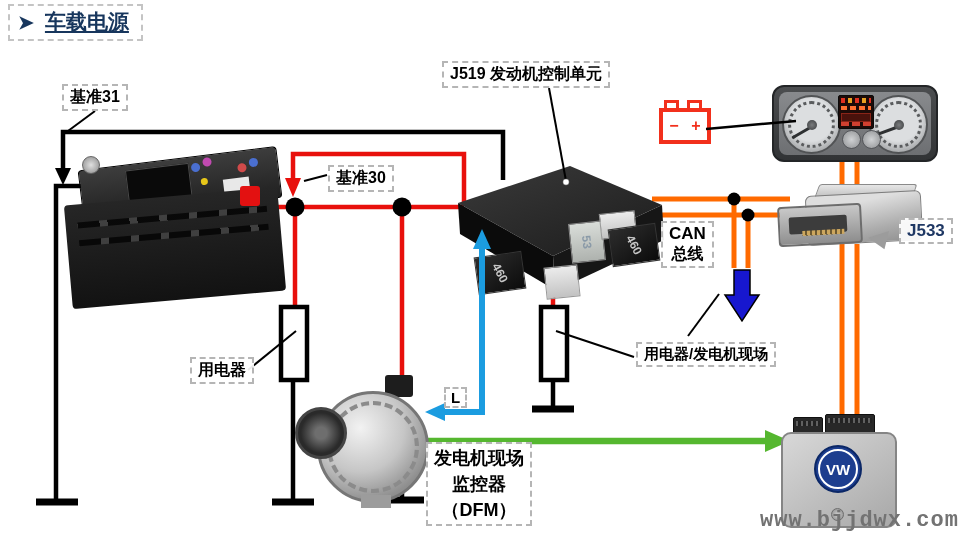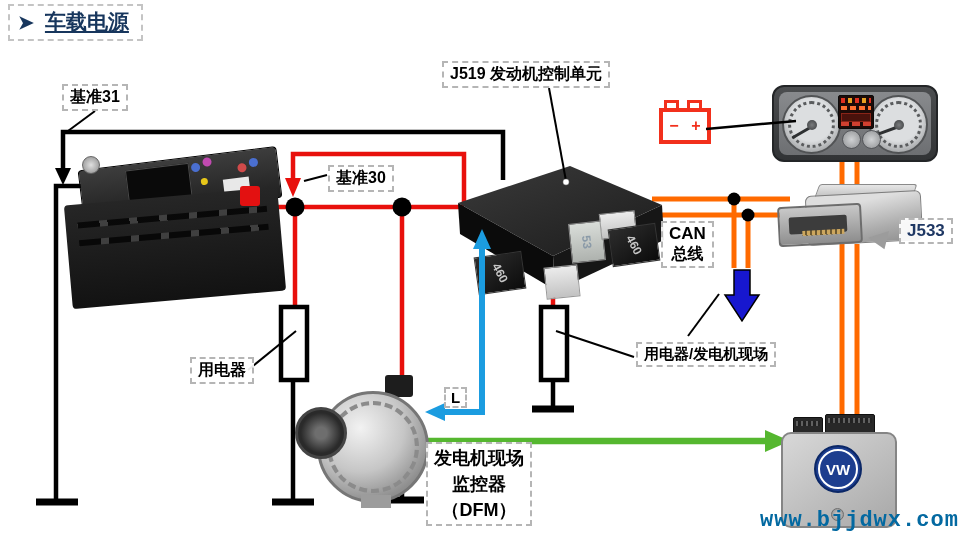--- a/index.html
+++ b/index.html
@@ -12,21 +12,21 @@
   .lbl{position:absolute;border:2px dashed #b5b5b5;background:rgba(255,255,255,.92);
        color:#000;font-weight:bold;font-size:16px;padding:1px 6px;white-space:nowrap;z-index:6;}
   .lbl.center{text-align:center;}
   .title-box{position:absolute;left:8px;top:4px;border:2px dashed #c4c4c4;background:#fff;
        padding:2px 12px 3px 8px;display:flex;align-items:center;gap:11px;z-index:6;}
   .title-arrow{color:#17365D;font-size:19px;font-weight:bold;}
   .title-text{color:#17365D;font-size:21px;font-weight:bold;text-decoration:underline;}
   .j533-lbl{color:#1F3864;font-size:17px;}
   .dfm-lbl{line-height:1.45;font-size:18px;}
   .cb-lbl{font-size:15px;}
-  .watermark{position:absolute;left:760px;top:508px;color:#0369a1;z-index:7;
+  .watermark{position:absolute;left:760px;top:508px;color:#737373;z-index:7;
        font-family:"Liberation Mono",monospace;font-weight:bold;font-size:22px;letter-spacing:1px;}
 
   
   .battery{position:absolute;left:64px;top:146px;width:224px;height:158px;z-index:2;}
   .bat-top{position:absolute;left:16px;top:12px;width:198px;height:50px;border-radius:4px;
        background:linear-gradient(#3d3d3d,#202020);transform:rotate(-7deg);border:1px solid #000;}
   .bat-body{position:absolute;left:4px;top:50px;width:214px;height:104px;border-radius:4px;
        background:linear-gradient(#262626,#121212);transform:rotate(-5deg);}
   .bat-vent{position:absolute;left:12px;height:6px;width:190px;opacity:.75;
        background:repeating-linear-gradient(90deg,#000 0 22px,#4a4a4a 22px 30px);}

